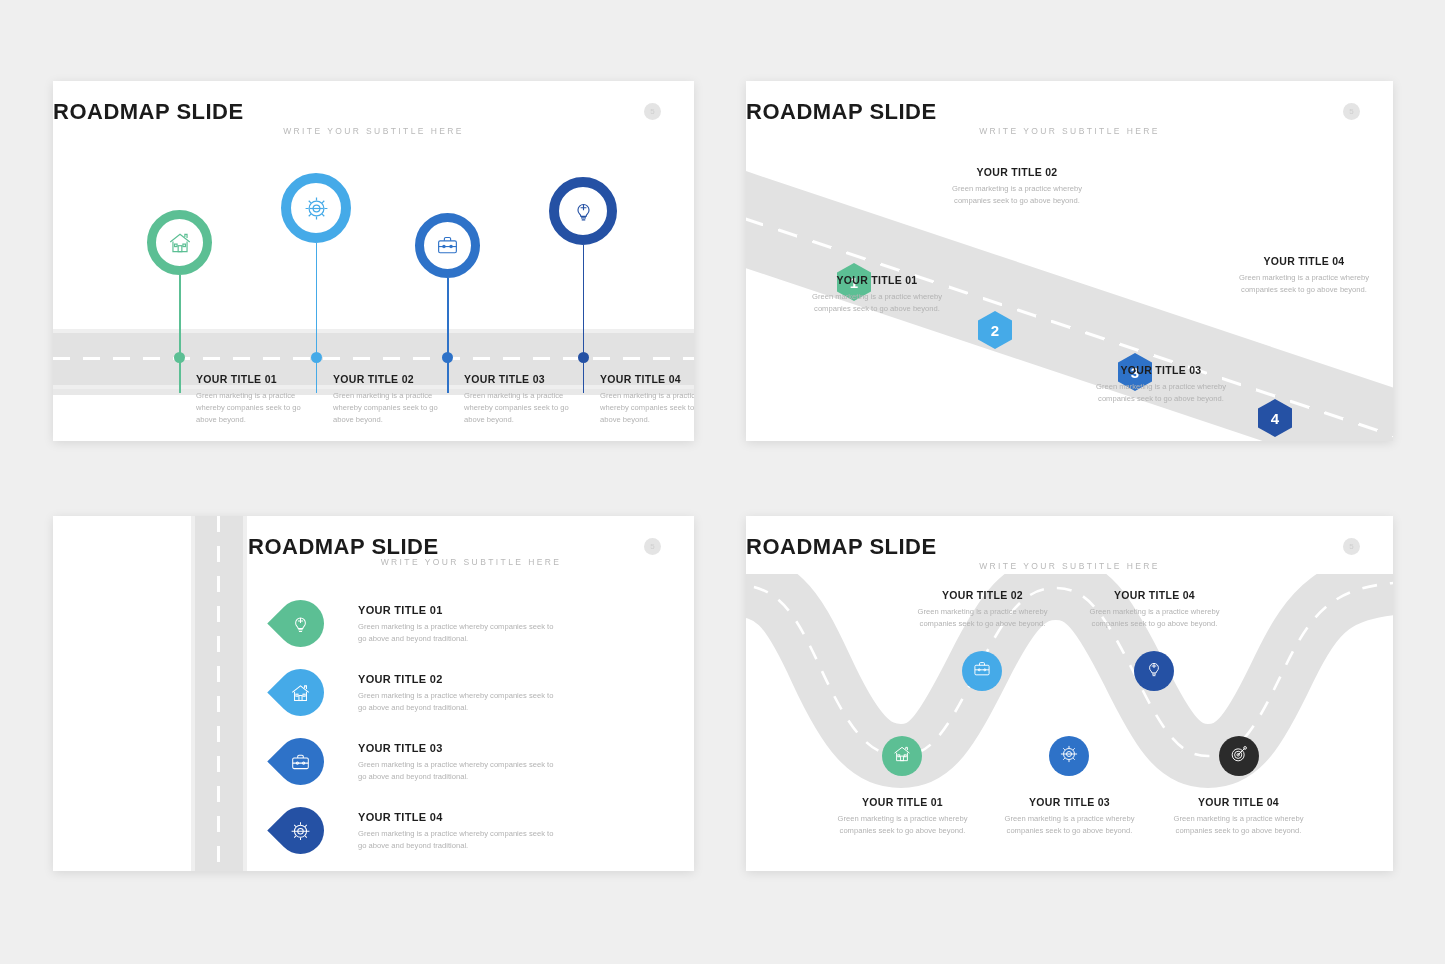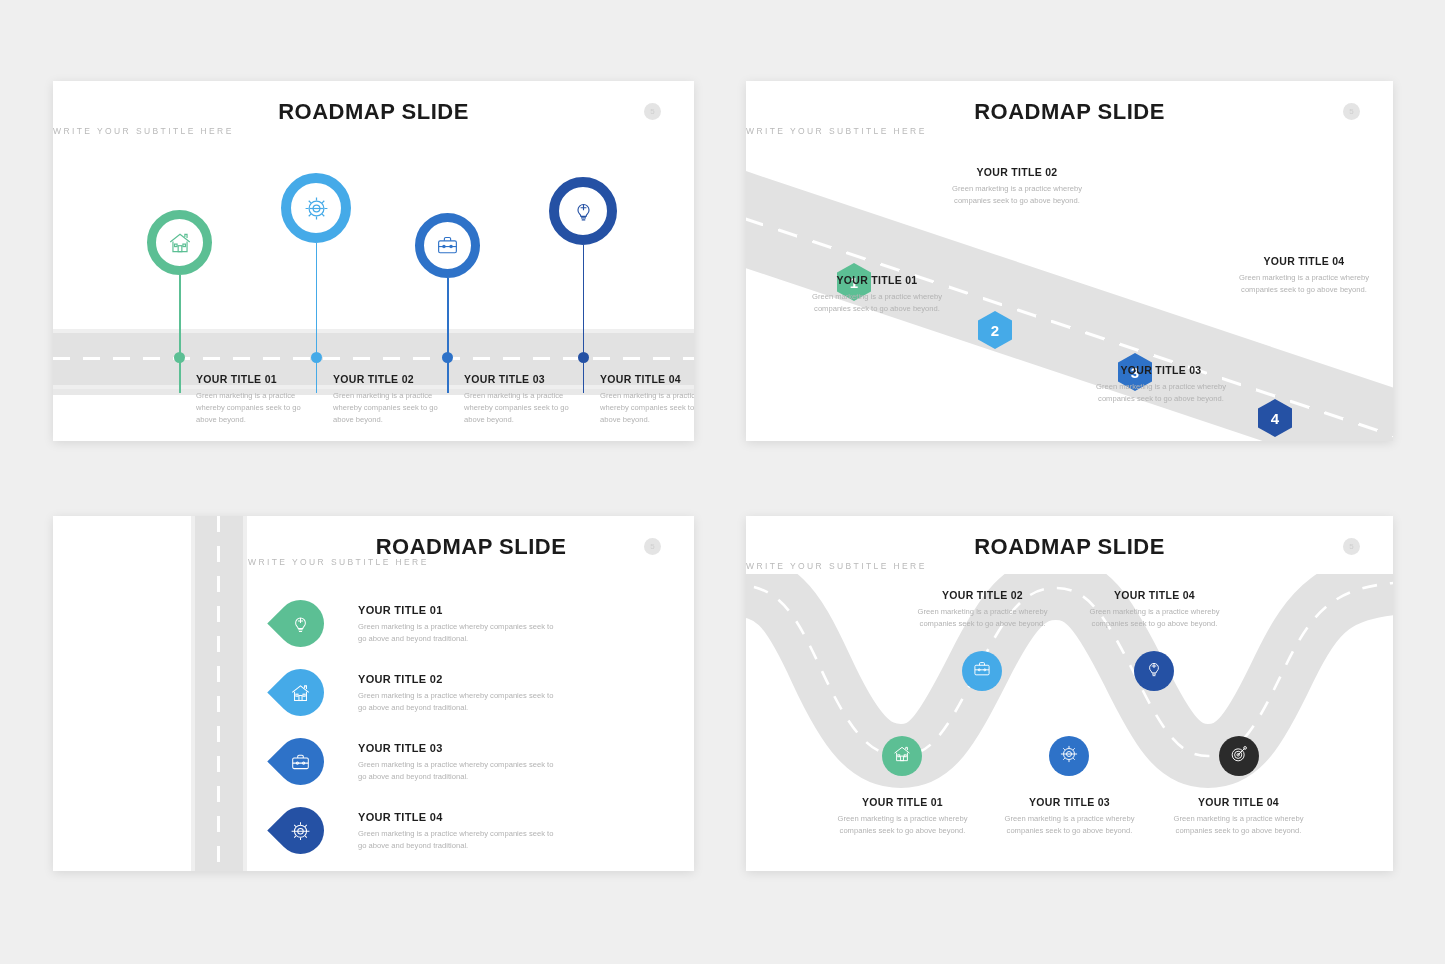--- a/index.html
+++ b/index.html
@@ -16,26 +16,26 @@
     background:#ffffff;
     box-shadow:0 2px 10px rgba(0,0,0,.10);
     overflow:hidden;
   }
   #slide1{ left:53px;  top:81px;  width:641px; height:360px; }
   #slide2{ left:746px; top:81px;  width:647px; height:360px; }
   #slide3{ left:53px;  top:516px; width:641px; height:355px; }
   #slide4{ left:746px; top:516px; width:647px; height:355px; }
 
   .s-title{
-    position:absolute; left:0; right:0; text-align:center;
+    position:absolute; left:0; right:0; text-align:left;
     font-weight:bold; font-size:22px; letter-spacing:.5px;
     color:#1b1b1b; font-family:"Liberation Sans", sans-serif;
   }
   .s-sub{
-    position:absolute; left:0; right:0; text-align:left;
+    position:absolute; left:0; right:0; text-align:center;
     font-size:8.5px; letter-spacing:2.4px; color:#b9b9b9; font-weight:normal;
   }
   .pagebadge{
     position:absolute; width:17px; height:17px; border-radius:50%;
     background:#e4e4e4; color:#cfcfcf; font-size:8px;
     display:flex; align-items:center; justify-content:center;
   }
 
   
   #slide1 .s-title{ top:18px; }

